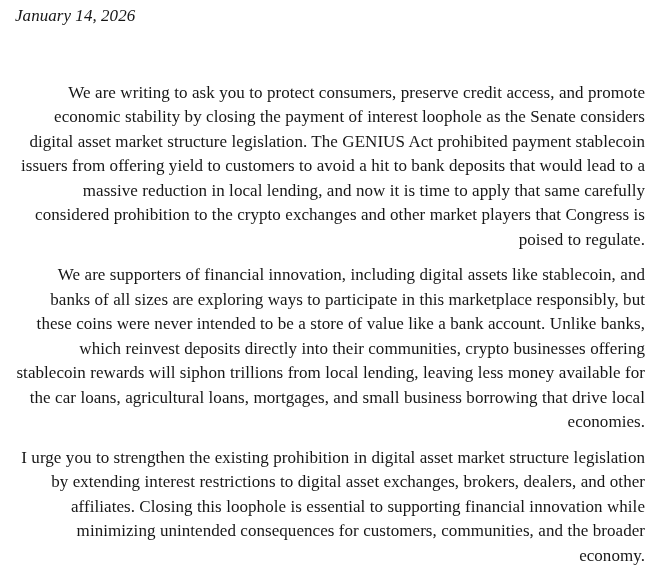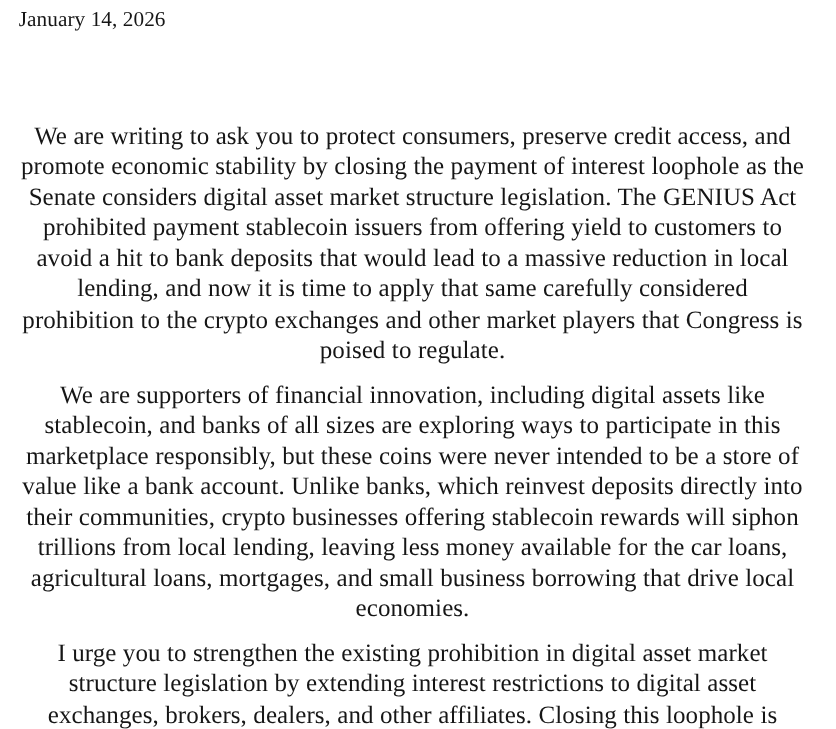--- a/index.html
+++ b/index.html
@@ -19,40 +19,41 @@
   .page {
     box-sizing: border-box;
     width: 669px;
     height: 583px;
     padding: 4px 24px 0 15px;
     background: #ffffff;
   }
   .letter-date {
     font-size: 17px;
     line-height: 24.5px;
-    margin: 0 0 16px 0;
+    margin: 0 0 0 0;
     letter-spacing: 0.05px;
+    font-style: italic;
   }
   .spacer-after-date {
     height: 36px;
   }
   .salutation {
     font-size: 17px;
     line-height: 24.5px;
     margin: 0;
     letter-spacing: 0.05px;
   }
   .body-block {
     margin-top: 16px;
   }
   .para {
-    font-size: 20px;
+    font-size: 17px;
     line-height: 24.5px;
     margin: 0 0 11px 0;
-    text-align: center;
+    text-align: right;
     letter-spacing: 0.05px;
     word-spacing: 0.1px;
     max-width: 630px;
   }
   .para:last-child {
     margin-bottom: 0;
   }
 </style>
 </head>
 <body>

